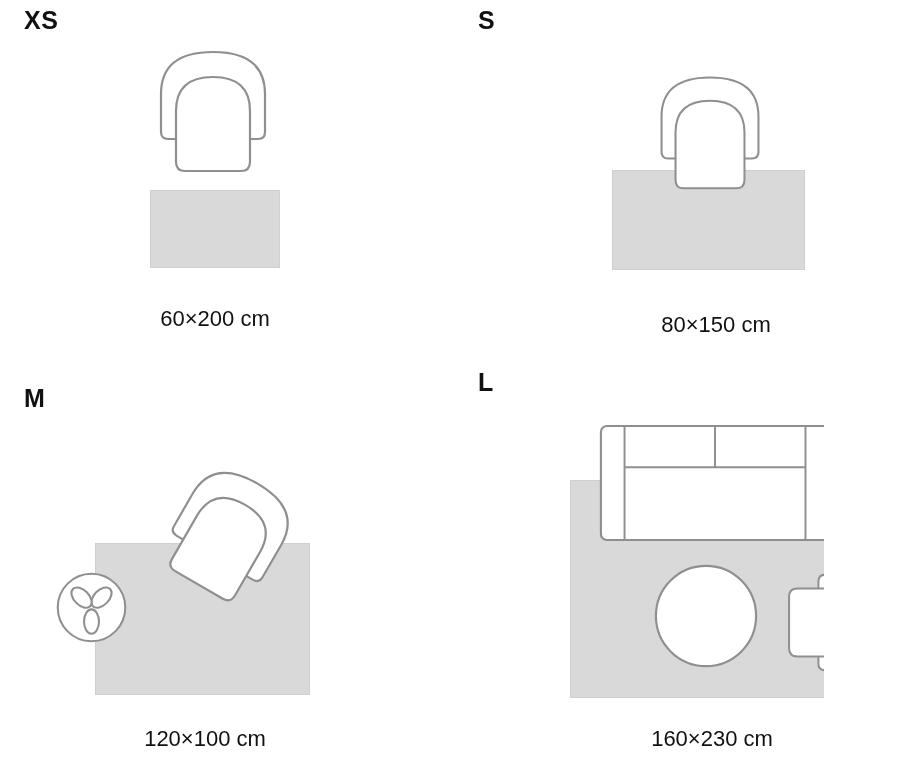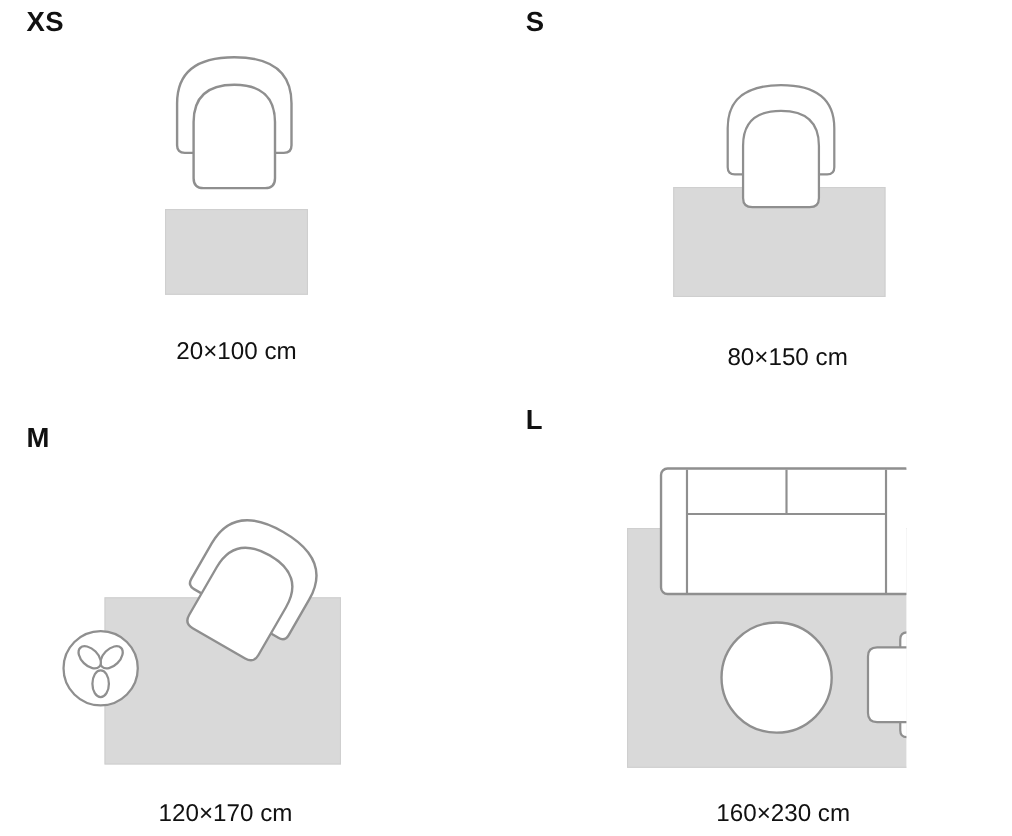--- a/index.html
+++ b/index.html
@@ -83,38 +83,38 @@
   </defs>
 </svg>
 
 <div class="stage">
 
   <div class="size-label" style="left:24px; top:6px;">XS</div>
   <div class="rug" style="left:150px; top:190px; width:130px; height:78px;"></div>
   <svg class="furn" style="left:153px; top:44px;" width="120" height="132" viewBox="0 0 120 132">
     <use href="#armchair"></use>
   </svg>
-  <div class="caption" style="left:85px; top:306px;">20×100 cm</div>
+  <div class="caption" style="left:85px; top:306px;">60×200 cm</div>
 
   <div class="size-label" style="left:478px; top:6px;">S</div>
   <div class="rug" style="left:612px; top:170px; width:193px; height:100px;"></div>
   <svg class="furn" style="left:654px; top:70px;" width="112" height="123" viewBox="0 0 120 132">
     <use href="#armchair"></use>
   </svg>
   <div class="caption" style="left:586px; top:312px;">80×150 cm</div>
 
   <div class="size-label" style="left:24px; top:384px;">M</div>
   <div class="rug" style="left:95px; top:543px; width:215px; height:152px;"></div>
   <svg class="furn" style="left:54px; top:570px;" width="75" height="75" viewBox="0 0 80 80">
     <use href="#plant"></use>
   </svg>
   <svg class="furn rot30" style="left:170px; top:468px;" width="118" height="130" viewBox="0 0 120 132">
     <use href="#armchair"></use>
   </svg>
-  <div class="caption" style="left:75px; top:726px;">120×170 cm</div>
+  <div class="caption" style="left:75px; top:726px;">120×100 cm</div>
 
   <div class="size-label" style="left:478px; top:368px;">L</div>
   <div class="rug" style="left:570px; top:480px; width:290px; height:218px;"></div>
   <svg class="furn" style="left:598px; top:424px;" width="234" height="118" viewBox="0 0 236 120">
     <use href="#sofa"></use>
   </svg>
   <svg class="furn" style="left:652px; top:562px;" width="108" height="108" viewBox="0 0 110 110">
     <use href="#coffee-table"></use>
   </svg>
   <svg class="furn rot90" style="left:790px; top:562px;" width="110" height="121" viewBox="0 0 120 132">

